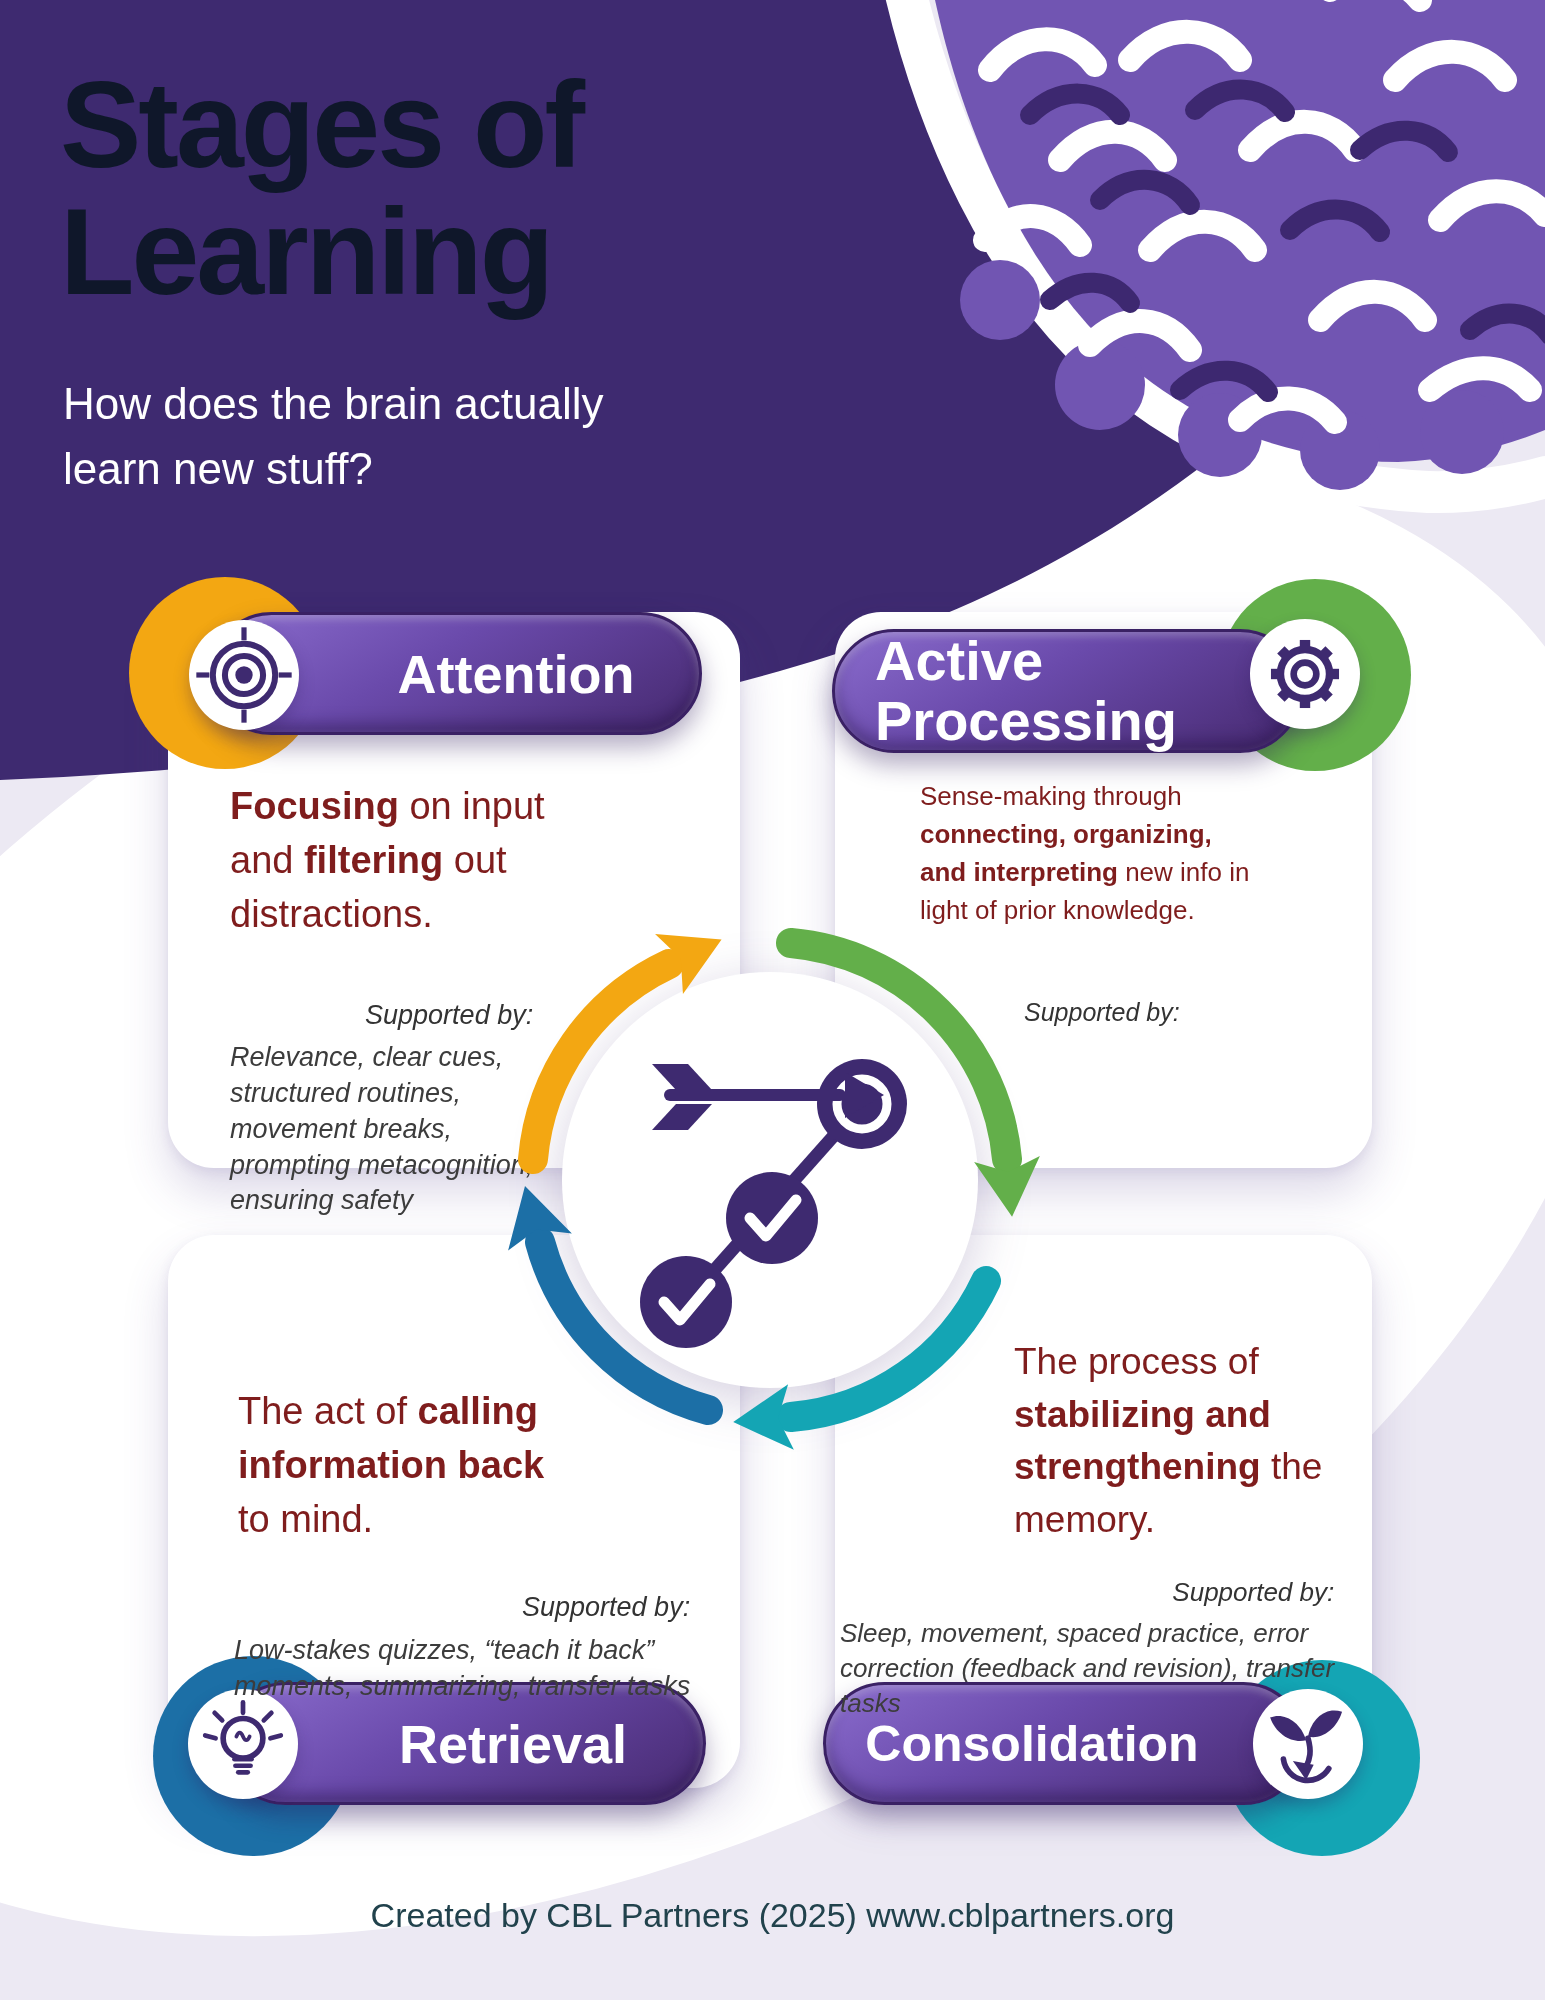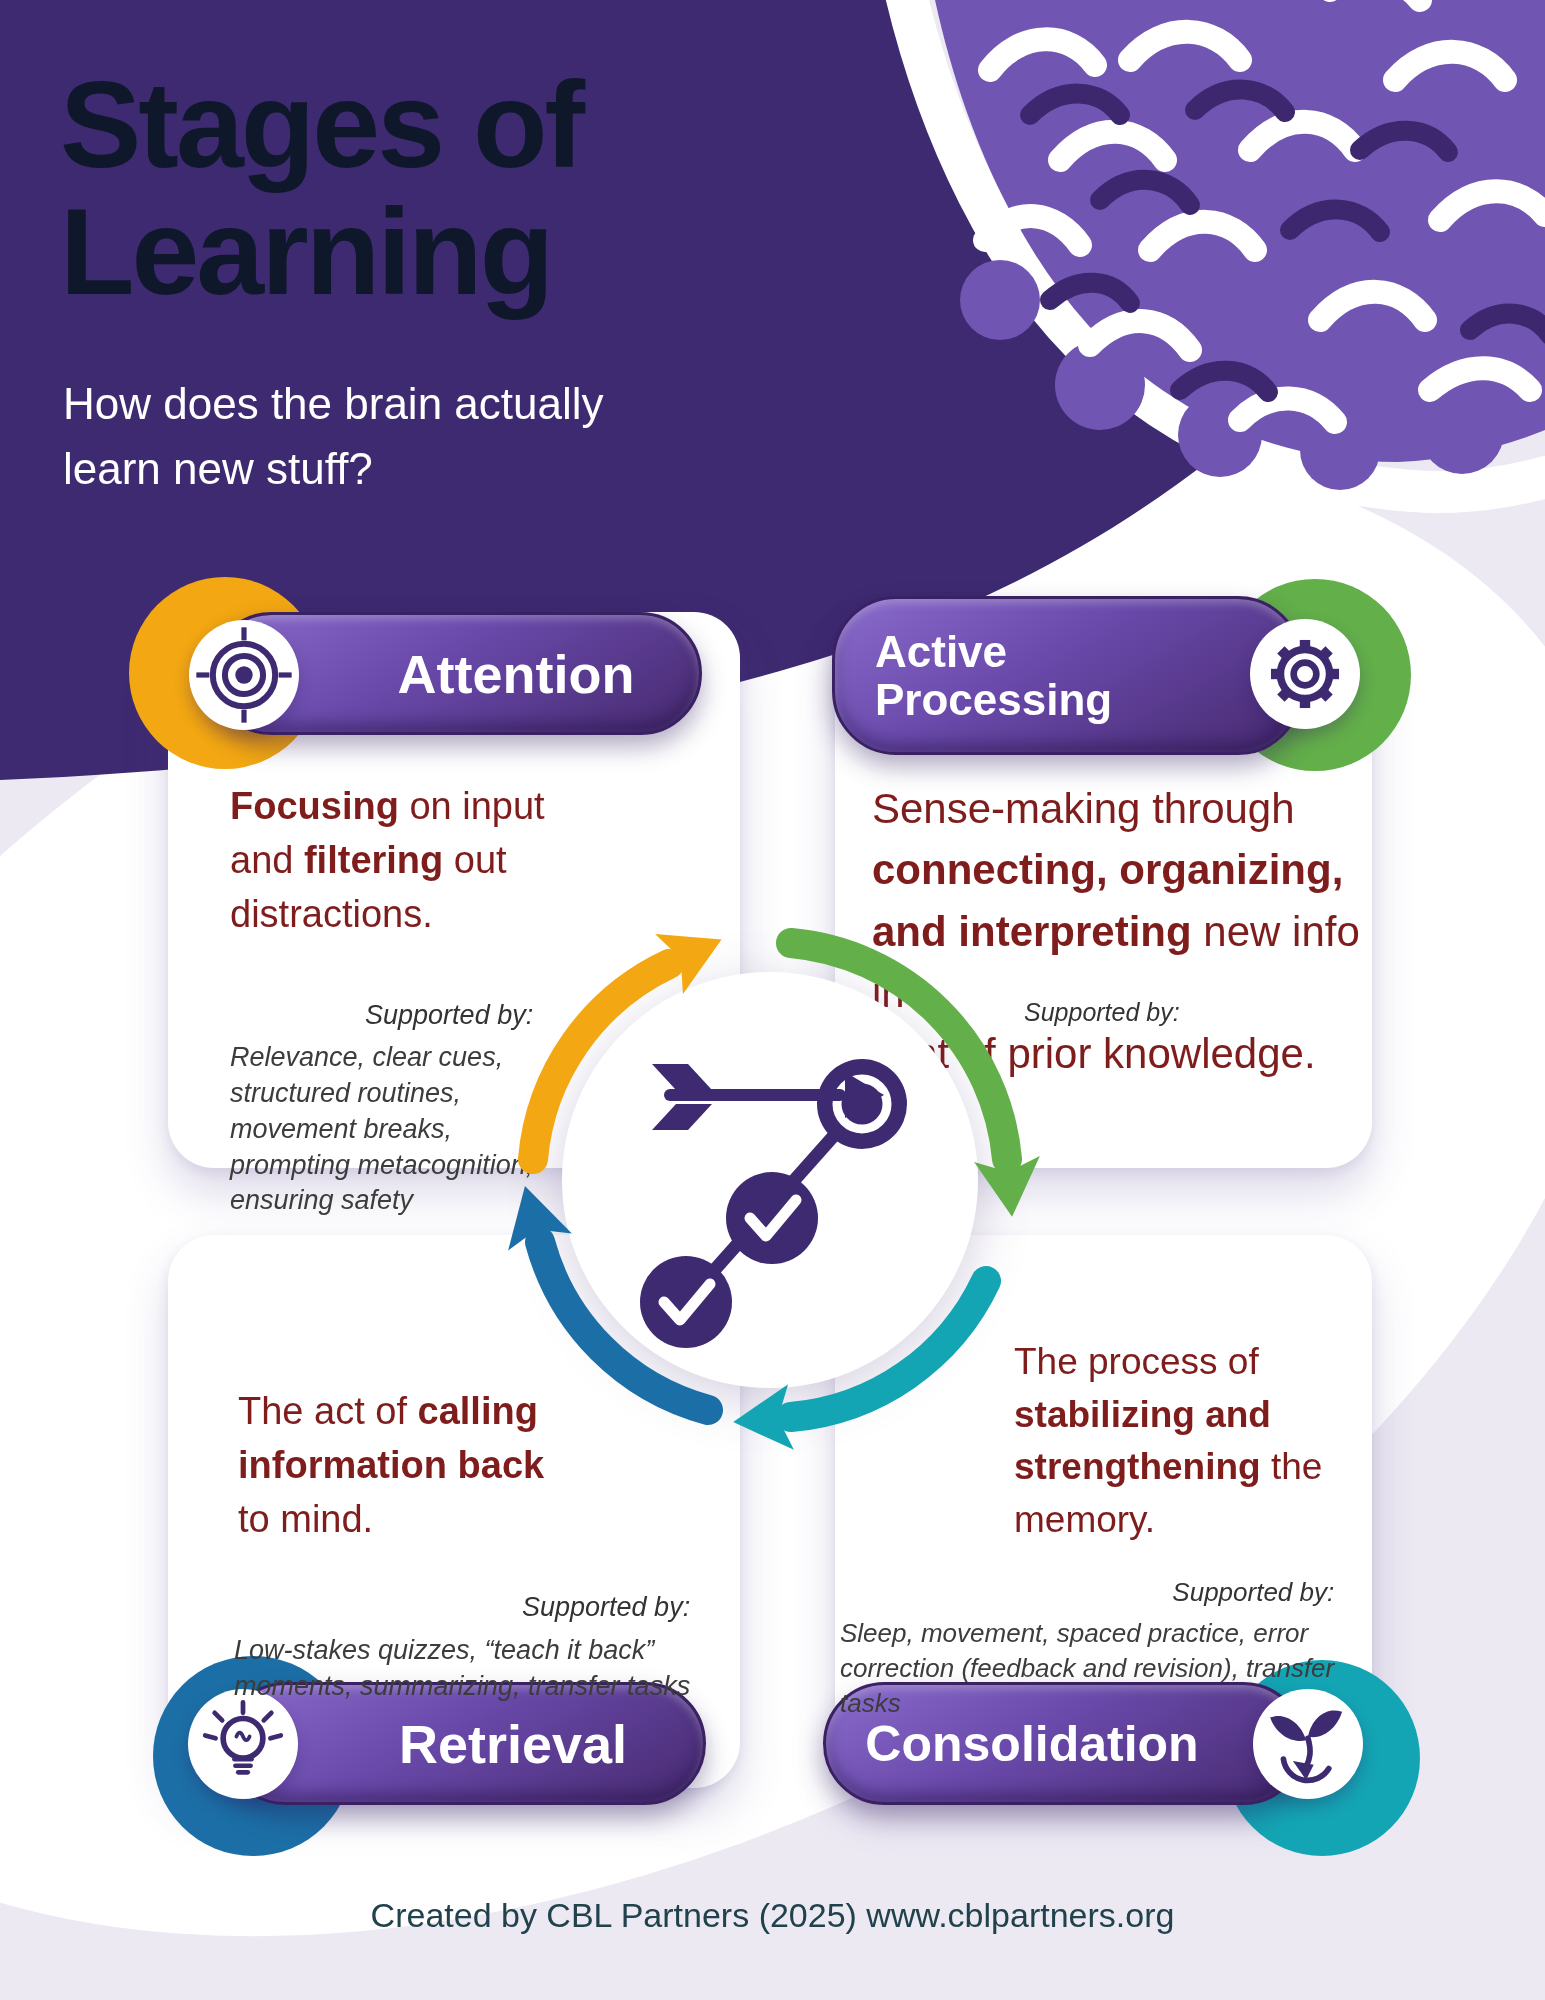--- a/index.html
+++ b/index.html
@@ -40,40 +40,40 @@
   #circle-consolidation{left:1224px;top:1660px;width:196px;height:196px;background:#14A5B4;}
 
   
   .pill{
     background:linear-gradient(150deg,#8A6CCD 0%,#6A4AAB 42%,#46296F 100%);
     border:3px solid #3A2164;border-radius:64px;
     box-shadow:0 12px 24px rgba(40,20,85,.35), inset 0 4px 9px rgba(255,255,255,.28), inset 0 -8px 16px rgba(20,5,50,.38);
     color:#fff;font-weight:700;display:flex;align-items:center;box-sizing:border-box;
   }
   #pill-attention{left:210px;top:612px;width:492px;height:123px;justify-content:center;padding-left:120px;font-size:54px;}
-  #pill-active{left:832px;top:596px;width:470px;height:159px;font-size:44px;line-height:1.08;padding-left:40px;white-space:pre-line;}
+  #pill-active{left:832px;top:629px;width:470px;height:124px;font-size:56px;line-height:1.08;padding-left:40px;white-space:pre-line;}
   #pill-retrieval{left:224px;top:1682px;width:482px;height:123px;justify-content:center;padding-left:96px;font-size:54px;}
   #pill-consolidation{left:823px;top:1682px;width:482px;height:123px;justify-content:center;padding-right:64px;font-size:50px;}
 
   
   .icon-circle{
     width:110px;height:110px;border-radius:50%;background:#fff;
     box-shadow:0 8px 16px rgba(45,25,95,.28);
     display:flex;align-items:center;justify-content:center;
   }
   #iconc-attention{left:189px;top:620px;}
   #iconc-active{left:1250px;top:619px;}
   #iconc-retrieval{left:188px;top:1689px;}
   #iconc-consolidation{left:1253px;top:1689px;}
 
   
   .body-text{color:#7f1d1d;white-space:pre-line;font-weight:400;}
   .body-text .b{font-weight:700;}
   #body-attention{left:230px;top:780px;width:470px;font-size:38px;line-height:1.42;}
-  #body-active{left:872px;top:778px;width:520px;font-size:42px;line-height:1.46;}
+  #body-active{left:920px;top:778px;width:520px;font-size:26px;line-height:1.46;}
   #body-retrieval{left:238px;top:1385px;width:460px;font-size:38px;line-height:1.42;}
   #body-consolidation{left:1014px;top:1336px;width:370px;font-size:37px;line-height:1.42;}
 
   .supported{color:#3C3C3C;font-style:italic;white-space:pre-line;}
   .supported .lbl{font-weight:400;color:#333;display:block;margin-bottom:6px;text-align:right;}
   #sup-attention{left:230px;top:962px;font-size:27px;line-height:1.33;}
   #sup-active{left:1024px;top:962px;font-size:25px;line-height:1.35;}
   #sup-retrieval{left:234px;top:1553px;font-size:27px;line-height:1.35;}
   #sup-consolidation{left:840px;top:1540px;font-size:26px;line-height:1.35;}
 

